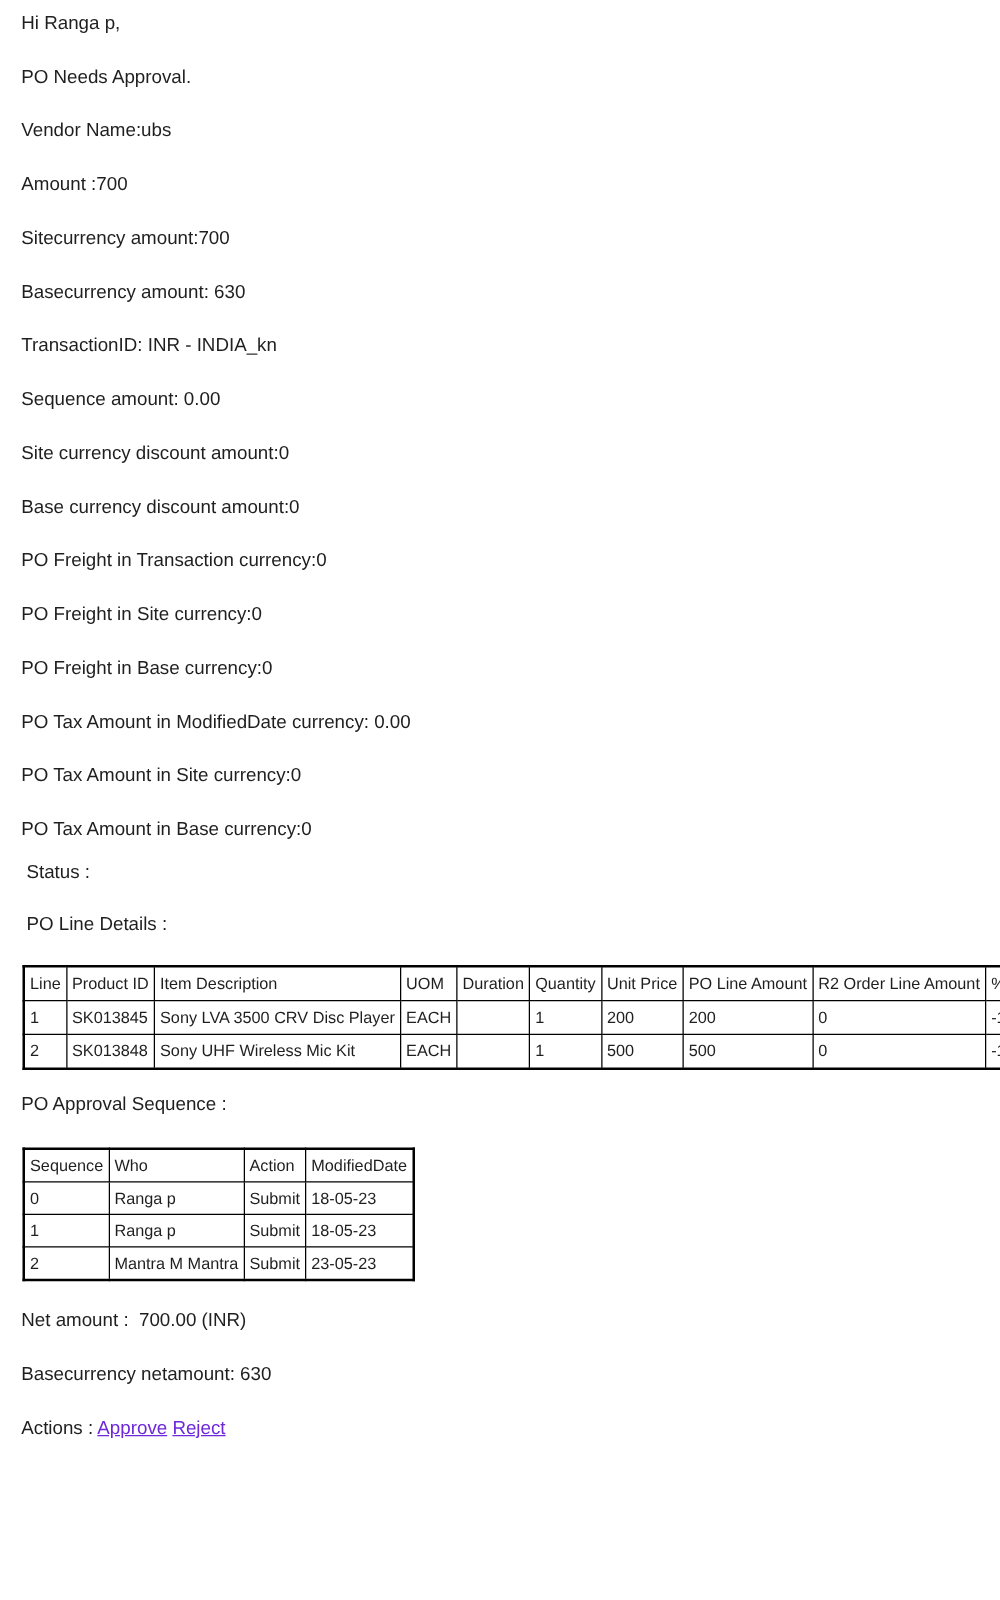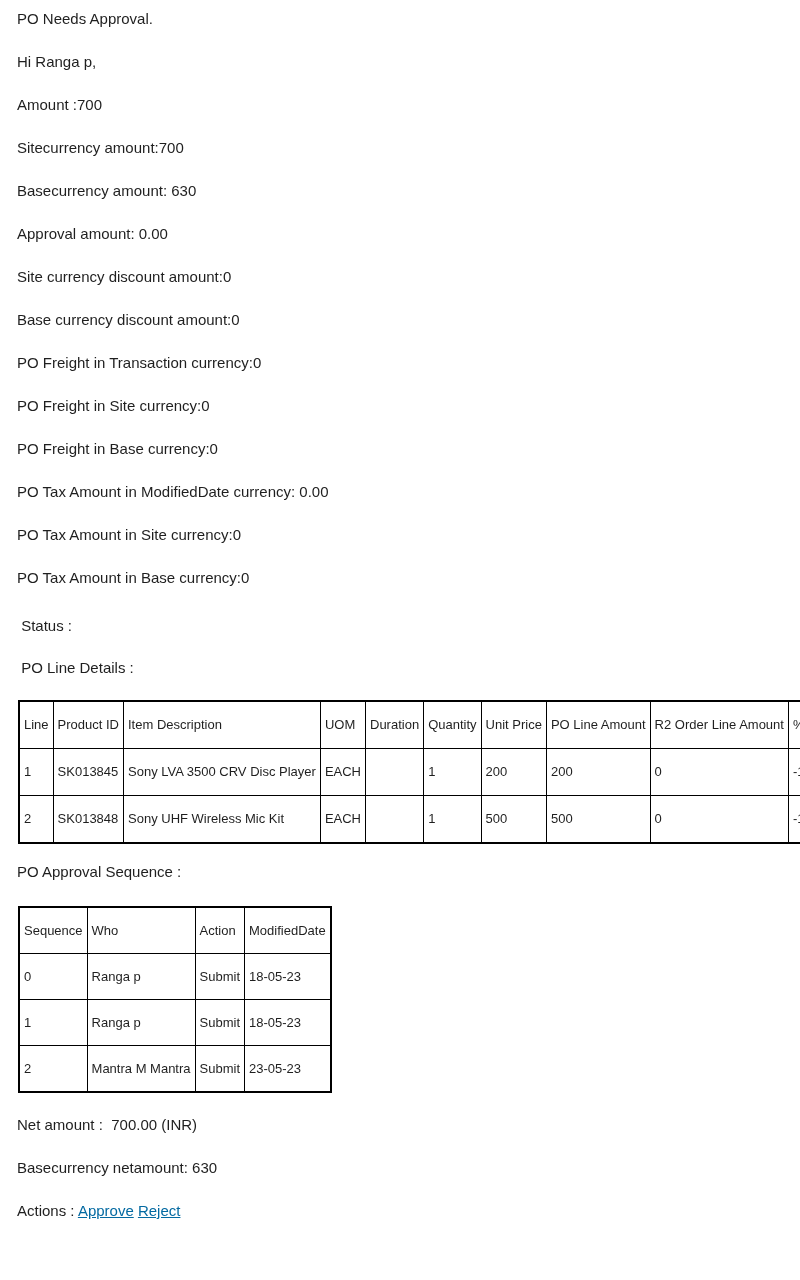--- a/index.html
+++ b/index.html
@@ -13,72 +13,74 @@
   }
   .page { padding: 10px 8px 0 17px; }
 
   p {
     margin: 0 0 25px 0;
     font-size: 15px;
     line-height: 18px;
     white-space: pre-wrap;
     font-weight: 400;
   }
-  .details p:last-child { margin-bottom: 30px; }   
+  .details p:last-child { margin-bottom: 16px; }   
   p.status-line { margin-bottom: 24px; }
   p.section-label { margin-bottom: 23px; }
   p.approval-label { margin-bottom: 25px; }
 
   table {
     border-collapse: collapse;
     border: 2px solid #000000;
     margin: 0 0 19px 1px;
   }
   table.approval-table { margin-bottom: 23px; }
   th, td {
     border: 1px solid #000000;
     font-size: 13px;
     font-weight: 400;
     line-height: 20px;
-    padding: 13px 4px;
+    padding: 3px 4px;
     text-align: left;
     vertical-align: middle;
     white-space: nowrap;
   }
   table.approval-table th, table.approval-table td { line-height: 19px; }
 
   a {
-    color: #0369a1;
+    color: #6d28d9;
     text-decoration: underline;
     cursor: pointer;
   }
   .actions-line a { font-size: 15px; }
 </style>
 </head>
 <body>
 
 <div class="page">
 
   <div class="details">
 
+      <p>Hi Ranga p,</p>
+
       <p>PO Needs Approval.</p>
 
-      <p>Hi Ranga p,</p>
-
-
+
+      <p>Vendor Name:ubs</p>
 
 
       <p>Amount :700</p>
 
       <p>Sitecurrency amount:700</p>
 
       <p>Basecurrency amount: 630</p>
 
-
-      <p>Approval amount: 0.00</p>
+      <p>TransactionID: INR - INDIA_kn</p>
+
+      <p>Sequence amount: 0.00</p>
 
       <p>Site currency discount amount:0</p>
 
       <p>Base currency discount amount:0</p>
 
       <p>PO Freight in Transaction currency:0</p>
 
       <p>PO Freight in Site currency:0</p>
 
       <p>PO Freight in Base currency:0</p>

